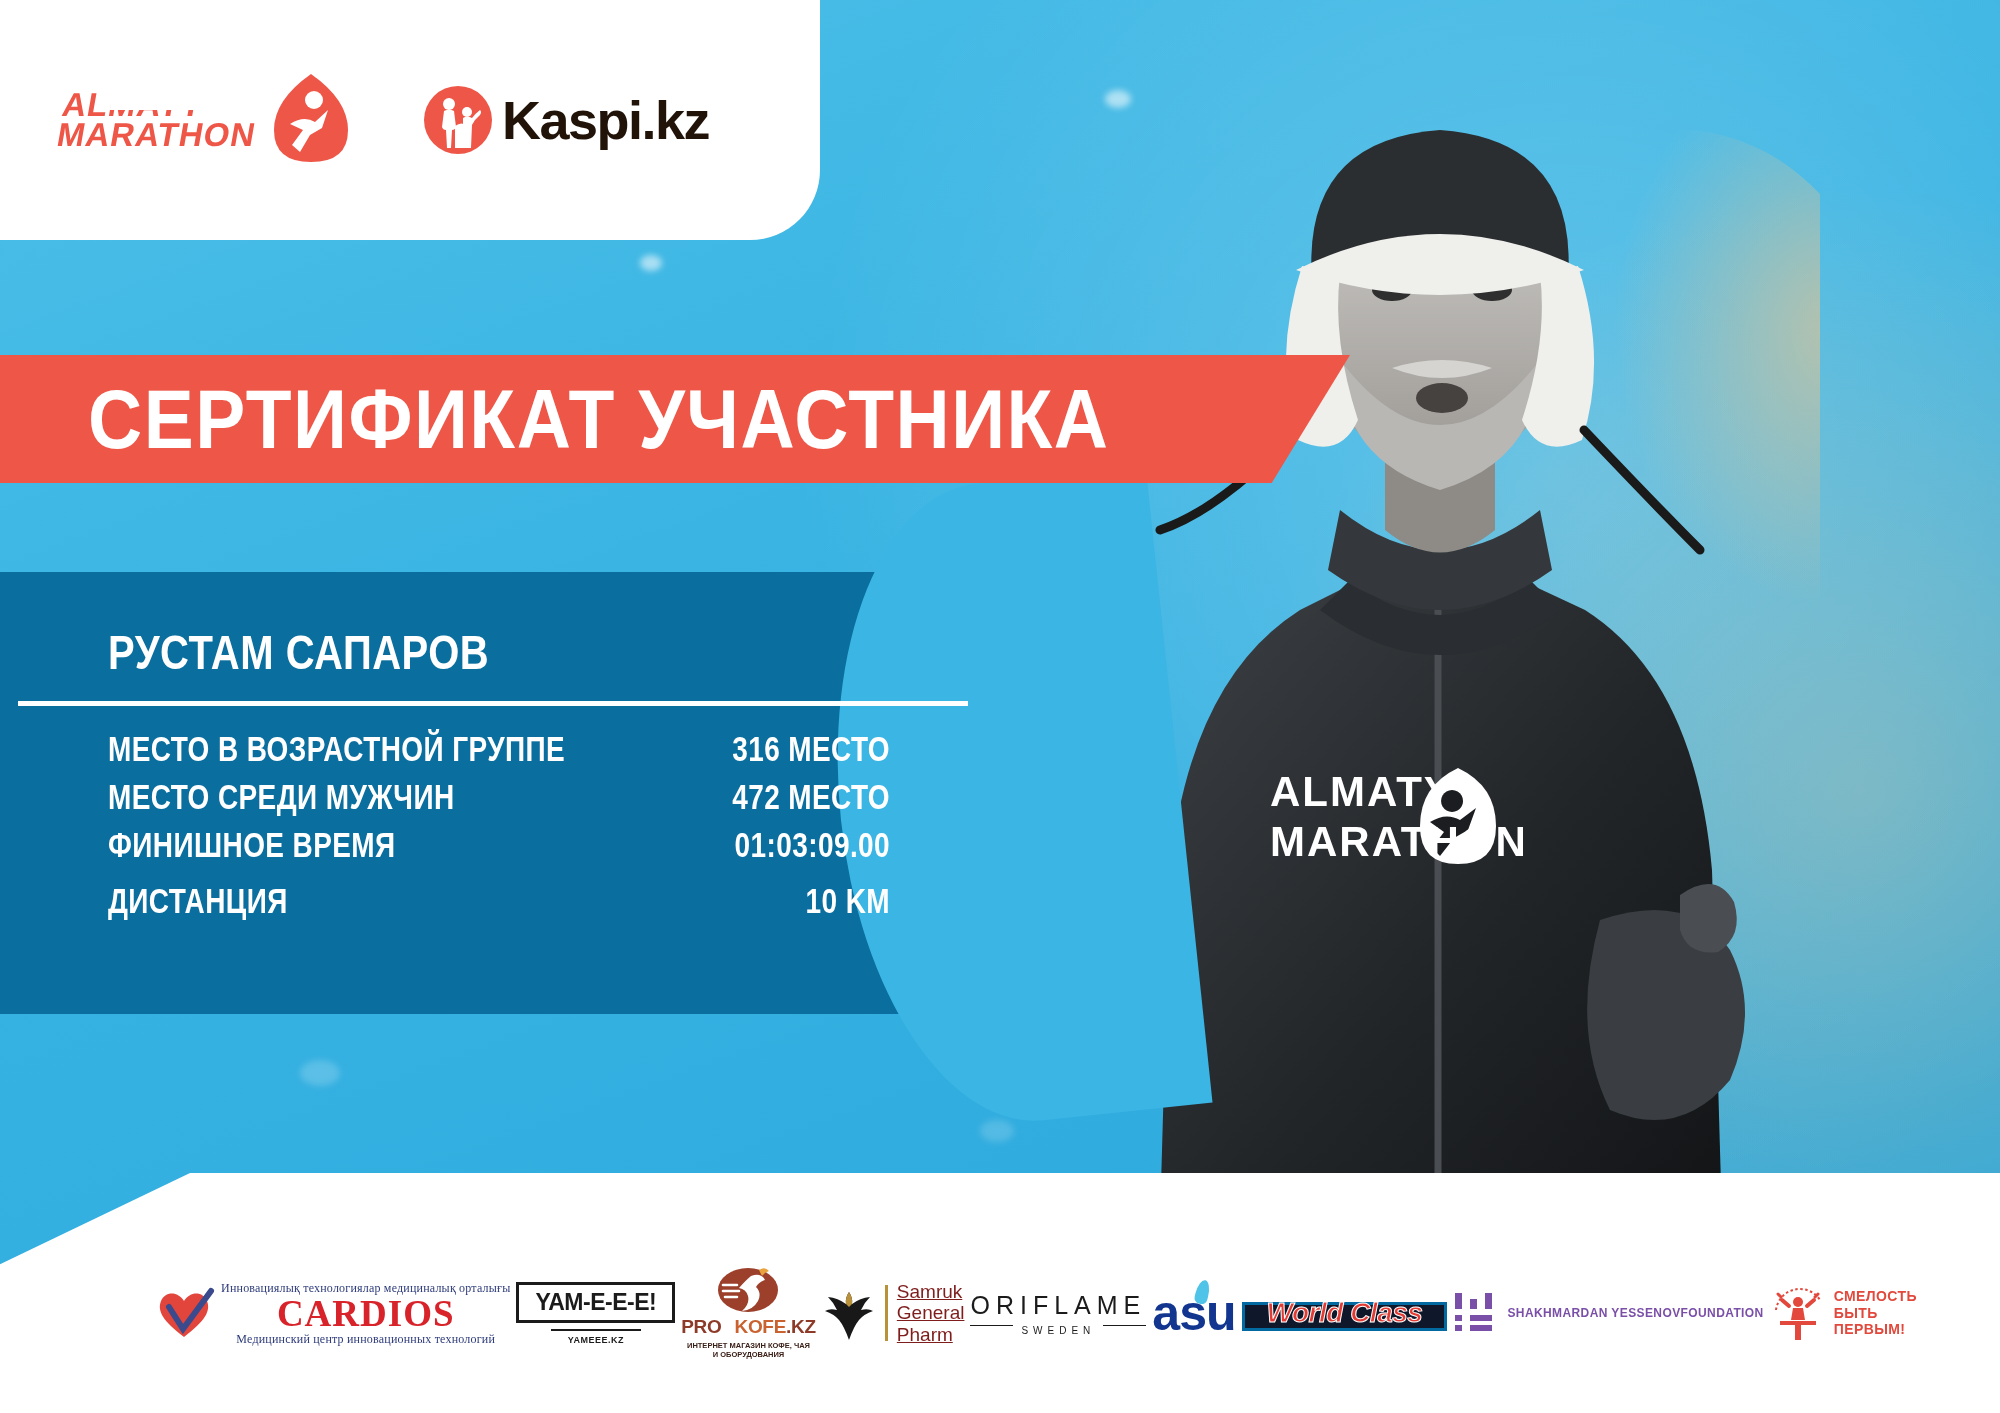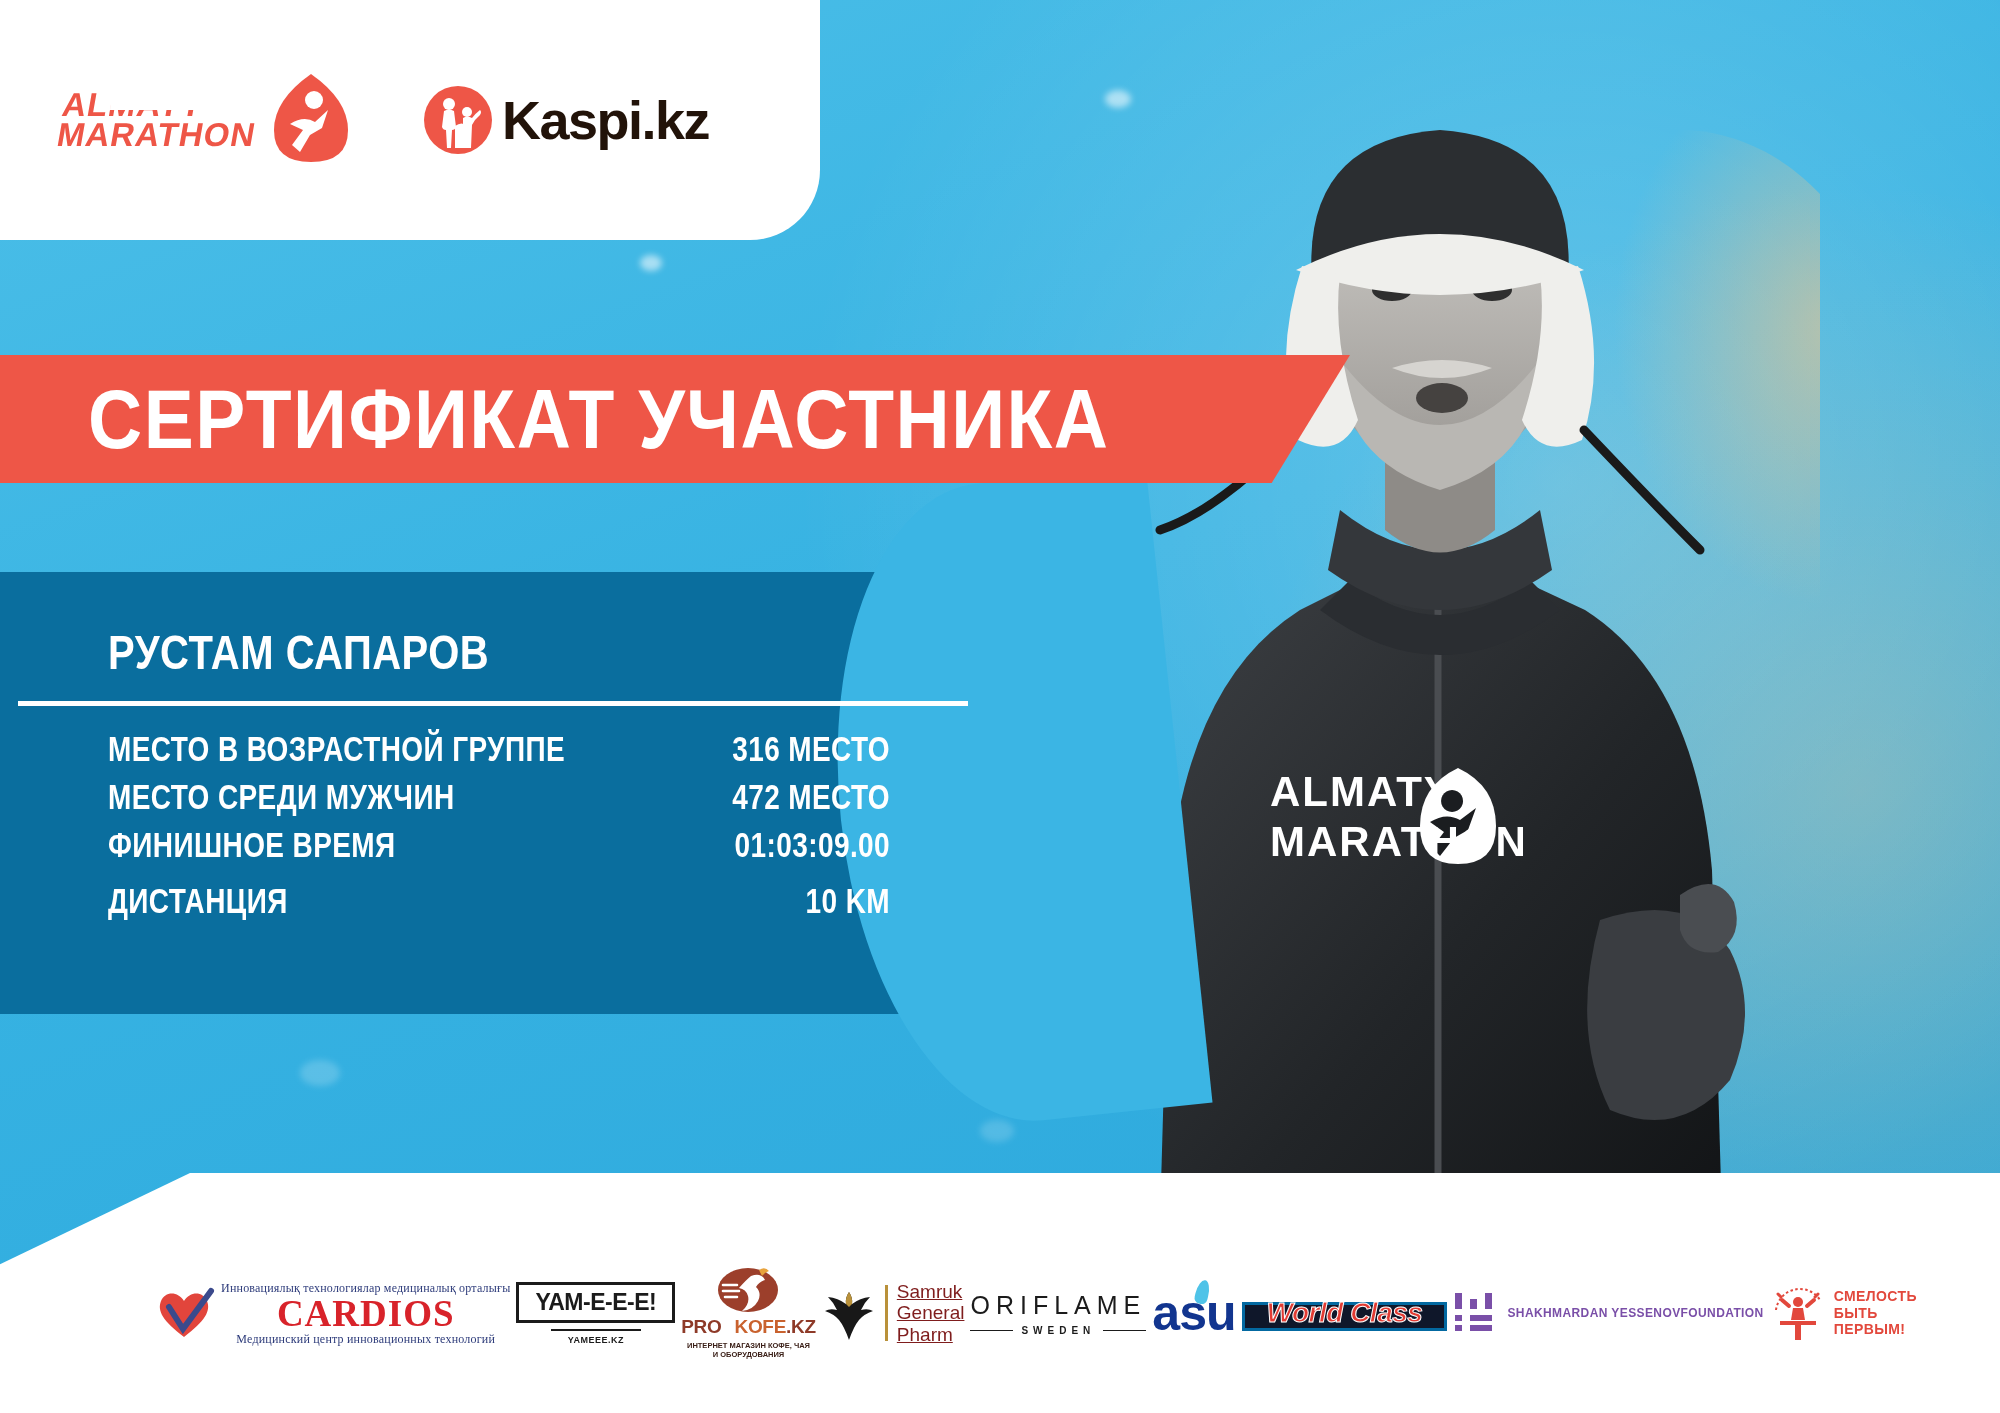--- a/index.html
+++ b/index.html
@@ -324,21 +324,21 @@
   }
 
   
   .sp-oriflame { display: flex; flex-direction: column; align-items: center; gap: 5px; }
   .sp-oriflame .main {
     font-family: "Liberation Sans", sans-serif;
     font-size: 25px;
     color: #1b1b1b;
     letter-spacing: 6px;
   }
-  .sp-oriflame .sub-wrap { display: flex; align-items: center; gap: 8px; width: 100%; font-weight: bold; }
+  .sp-oriflame .sub-wrap { display: flex; gap: 8px; width: 100%; }
   .sp-oriflame .rule { flex: 1; height: 1px; background: #1b1b1b; }
   .sp-oriflame .sub {
     font-family: "Liberation Sans", sans-serif;
     font-size: 10px;
     letter-spacing: 5px;
     color: #1b1b1b;
   }
 
   
   .sp-asu { position: relative; }

